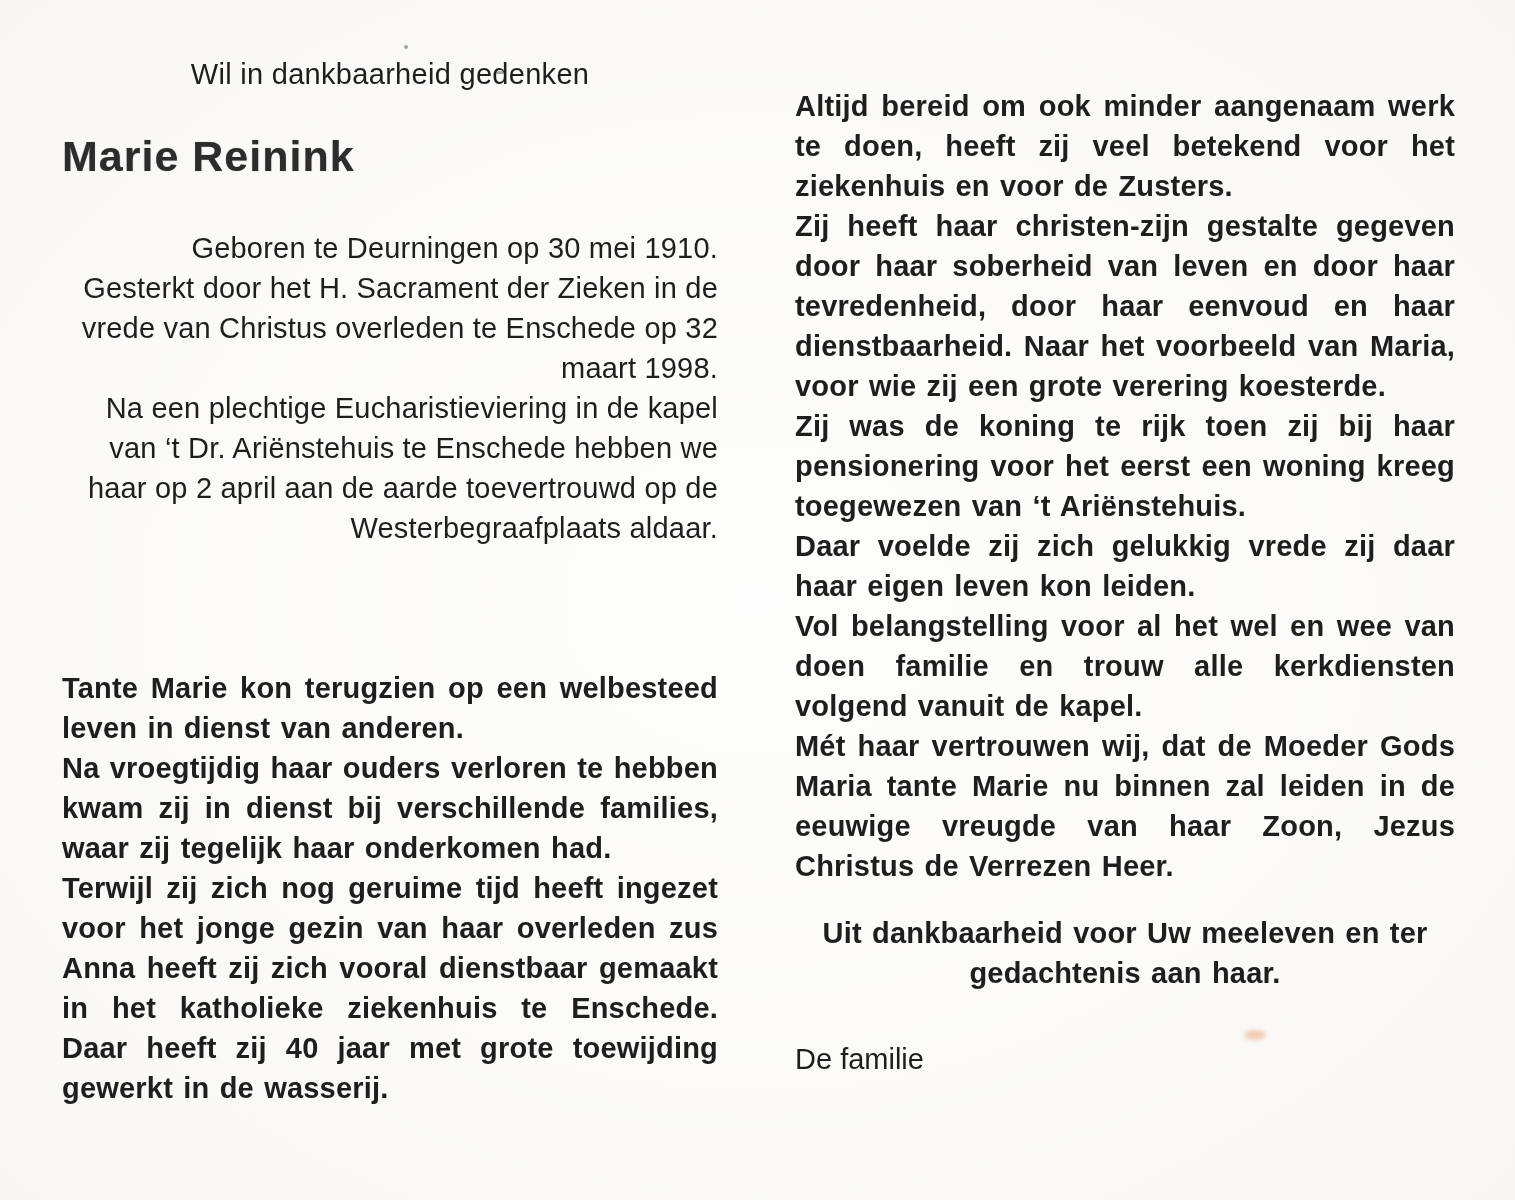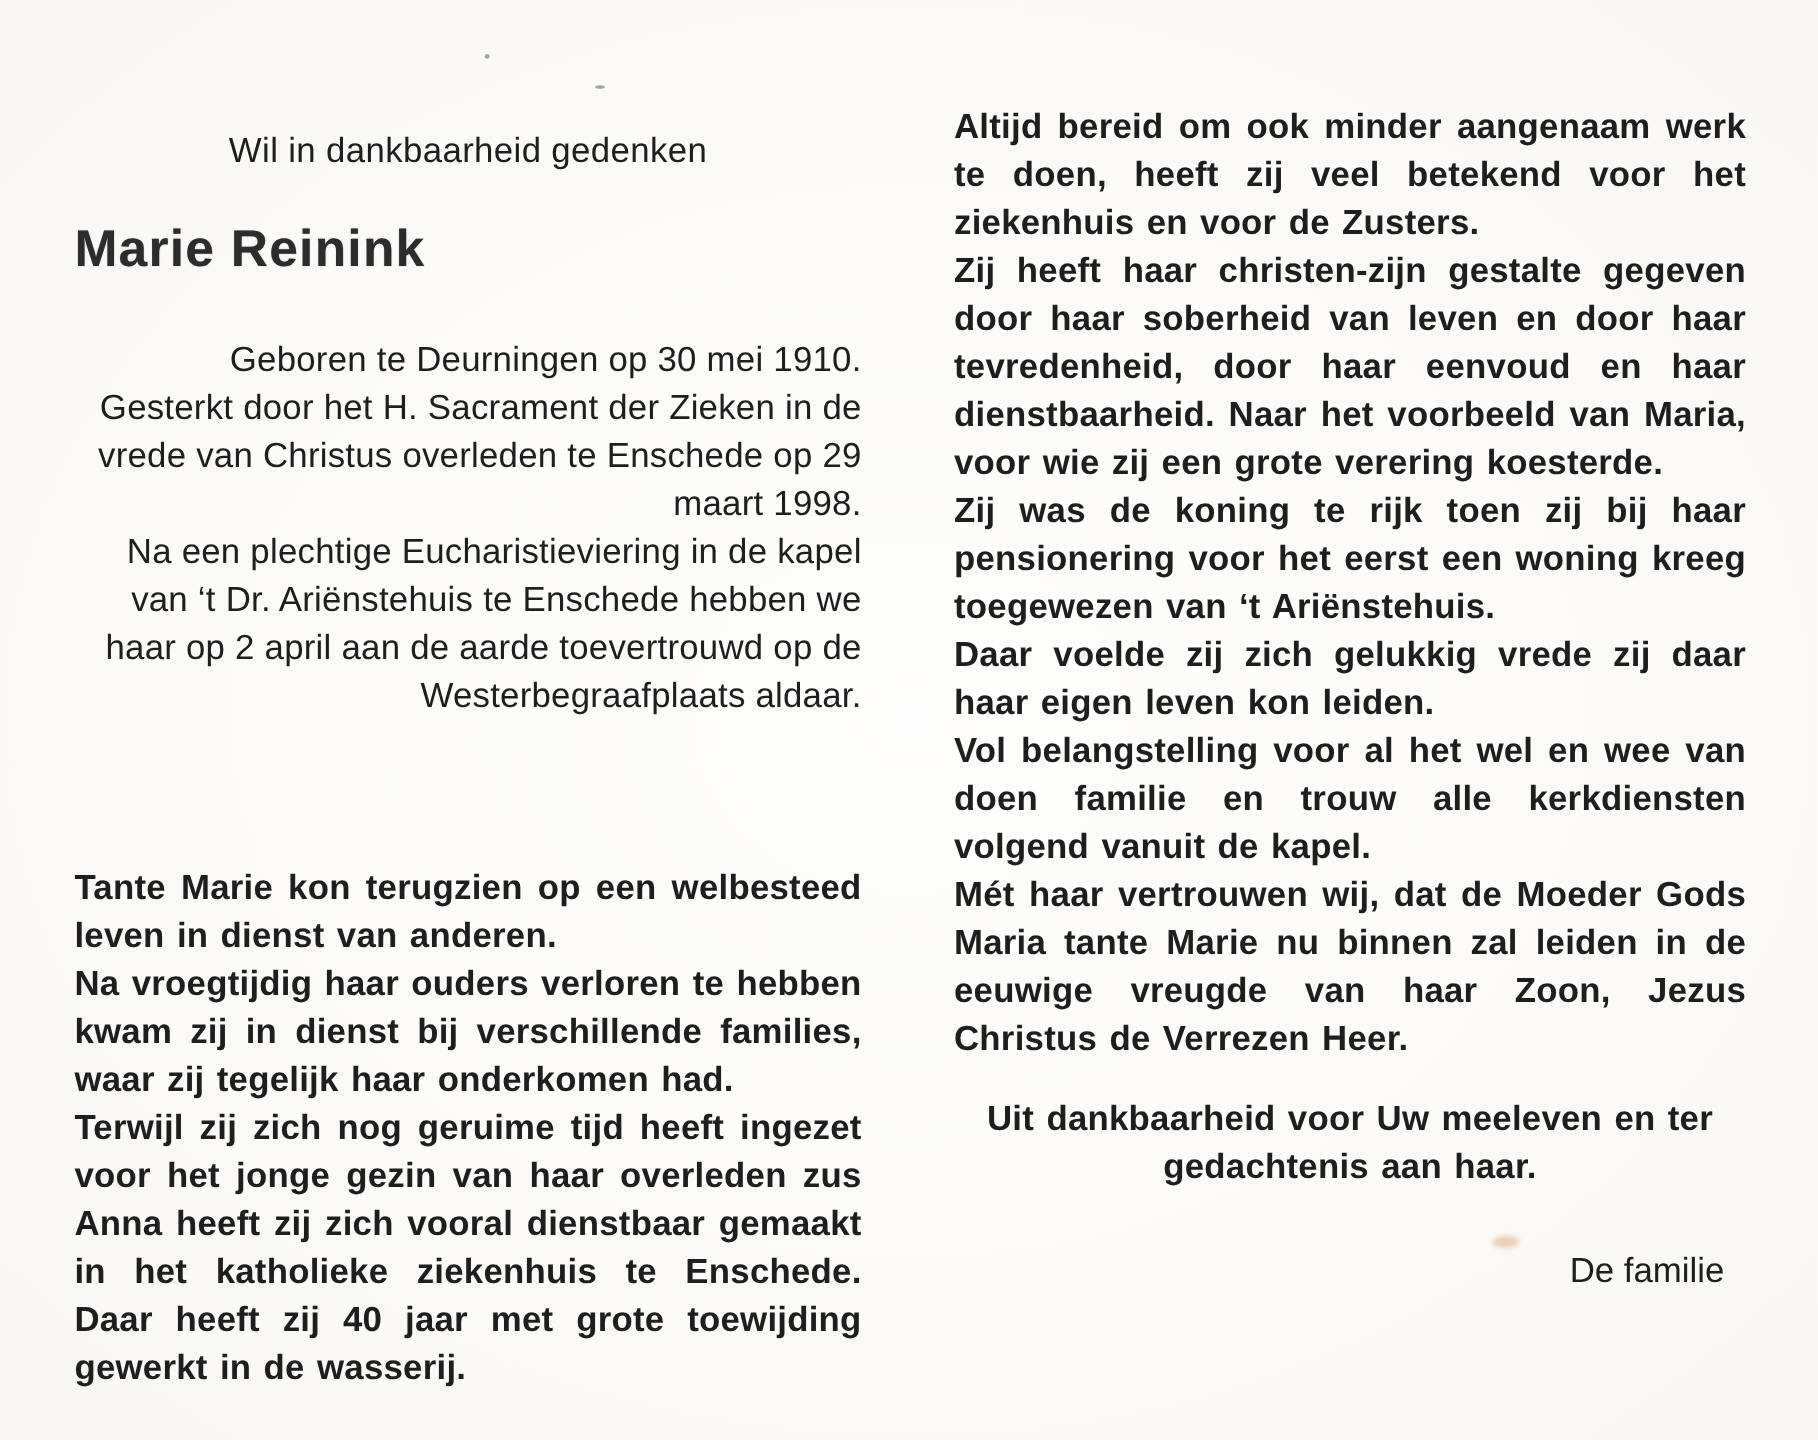--- a/index.html
+++ b/index.html
@@ -29,21 +29,21 @@
   .col-left {
     left: 62px;
     width: 656px;
   }
   .col-right {
     left: 795px;
     width: 660px;
   }
   p { margin: 0; }
   .intro {
-    margin-top: 107px;
+    margin-top: 55px;
     text-align: center;
     font-size: 29px;
     line-height: 39px;
     letter-spacing: 0.3px;
   }
   .name {
     margin: 38px 0 0 0;
     text-align: left;
     font-size: 43px;
     line-height: 48px;
@@ -72,21 +72,20 @@
   }
   .right-block {
     margin-top: 86px;
   }
   .closing {
     margin-top: 27px;
     text-align: center;
   }
   .signature {
     margin-top: 46px;
-    text-align: right;
     font-size: 29px;
     line-height: 40px;
     padding-right: 18px;
   }
   .stain {
     position: absolute;
     left: 1244px;
     top: 1030px;
     width: 22px;
     height: 10px;
@@ -105,21 +104,21 @@
 </head>
 <body>
 
 <div class="card">
 
   <div class="col col-left">
     <p class="intro">Wil in dankbaarheid gedenken</p>
     <h1 class="name">Marie Reinink</h1>
     <div class="memorial">
       <p>Geboren te Deurningen op 30 mei 1910.</p>
-      <p>Gesterkt door het H. Sacrament der Zieken in de vrede van Christus overleden te Enschede op 29 maart 1998.</p>
+      <p>Gesterkt door het H. Sacrament der Zieken in de vrede van Christus overleden te Enschede op 32 maart 1998.</p>
       <p>Na een plechtige Eucharistieviering in de kapel van ‘t Dr. Ariënstehuis te Enschede hebben we haar op 2 april aan de aarde toevertrouwd op de Westerbegraafplaats aldaar.</p>
     </div>
     <div class="life-block">
       <p class="body-par">Tante Marie kon terugzien op een welbesteed leven in dienst van anderen.</p>
       <p class="body-par">Na vroegtijdig haar ouders verloren te hebben kwam zij in dienst bij verschillende families, waar zij tegelijk haar onderkomen had.</p>
       <p class="body-par">Terwijl zij zich nog geruime tijd heeft ingezet voor het jonge gezin van haar overleden zus Anna heeft zij zich vooral dienstbaar gemaakt in het katholieke ziekenhuis te Enschede. Daar heeft zij 40 jaar met grote toewijding gewerkt in de wasserij.</p>
     </div>
   </div>
 
   <div class="col col-right">

